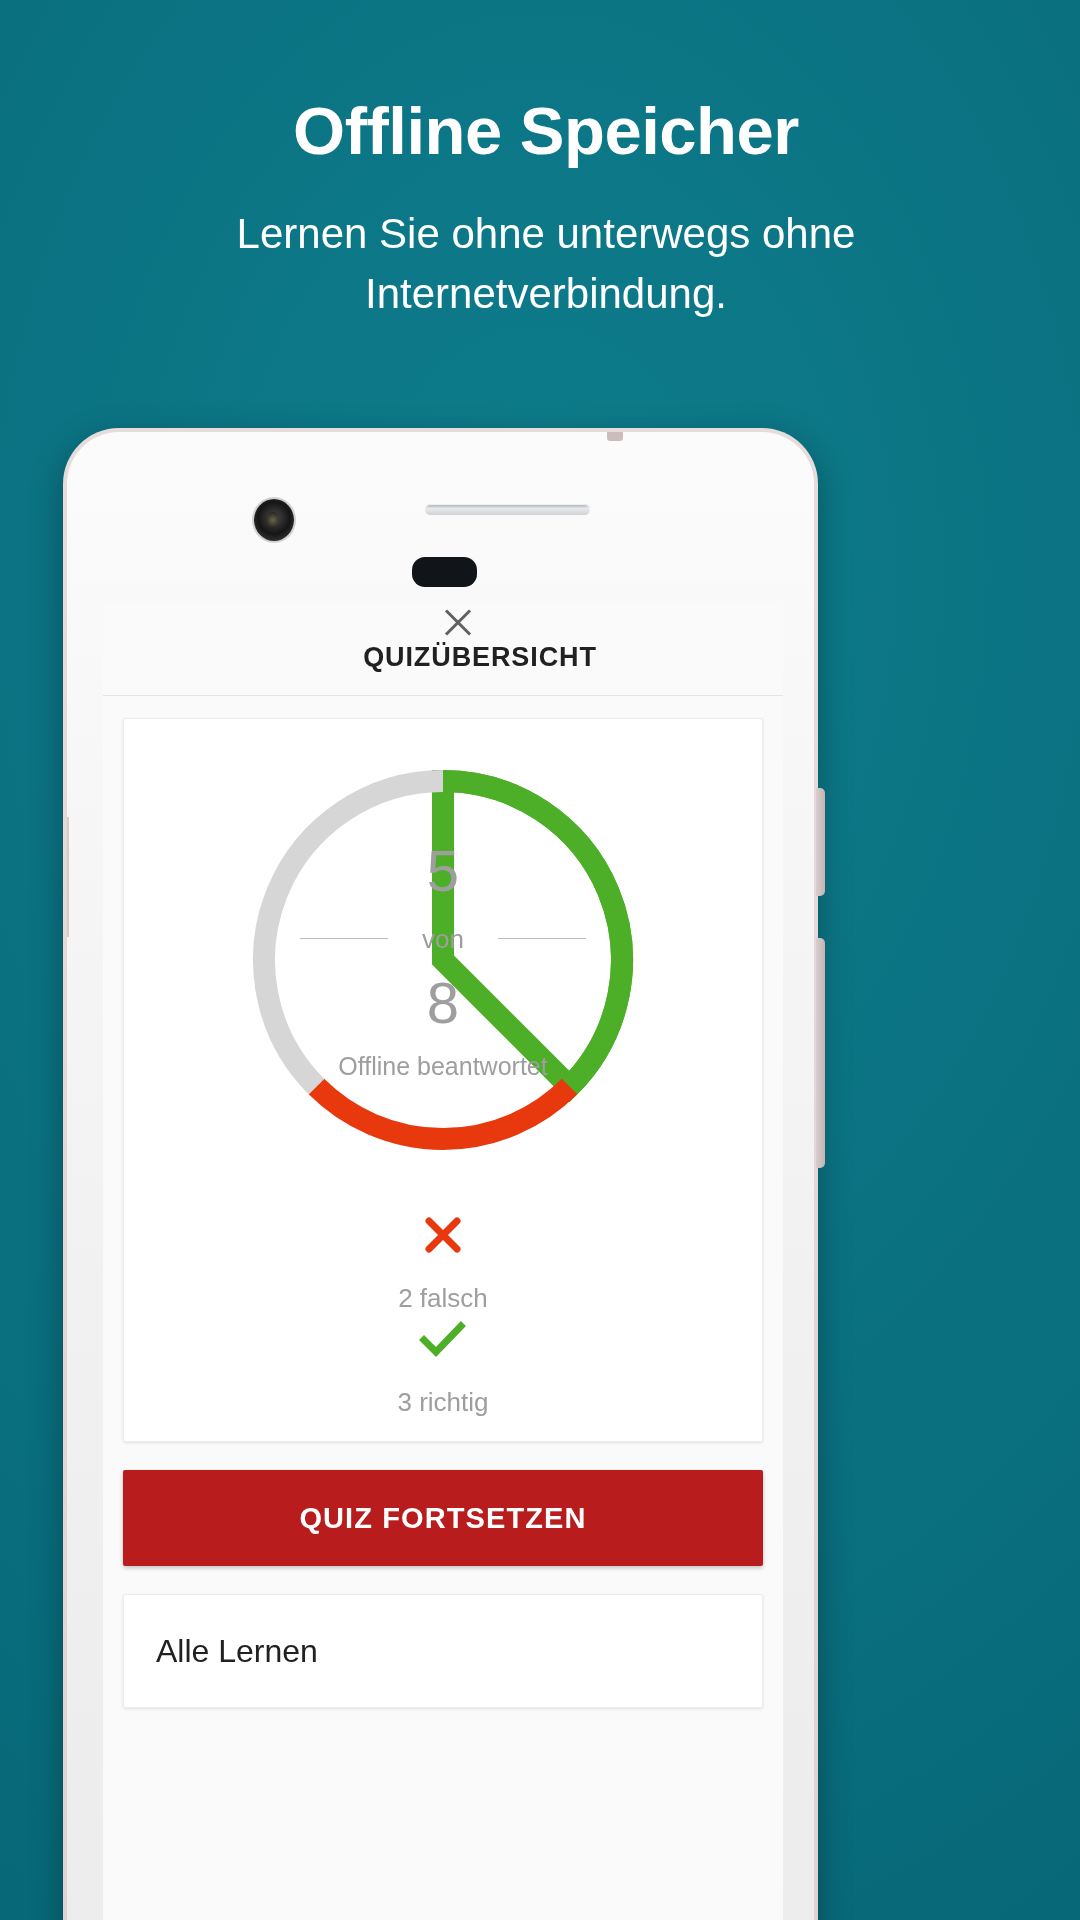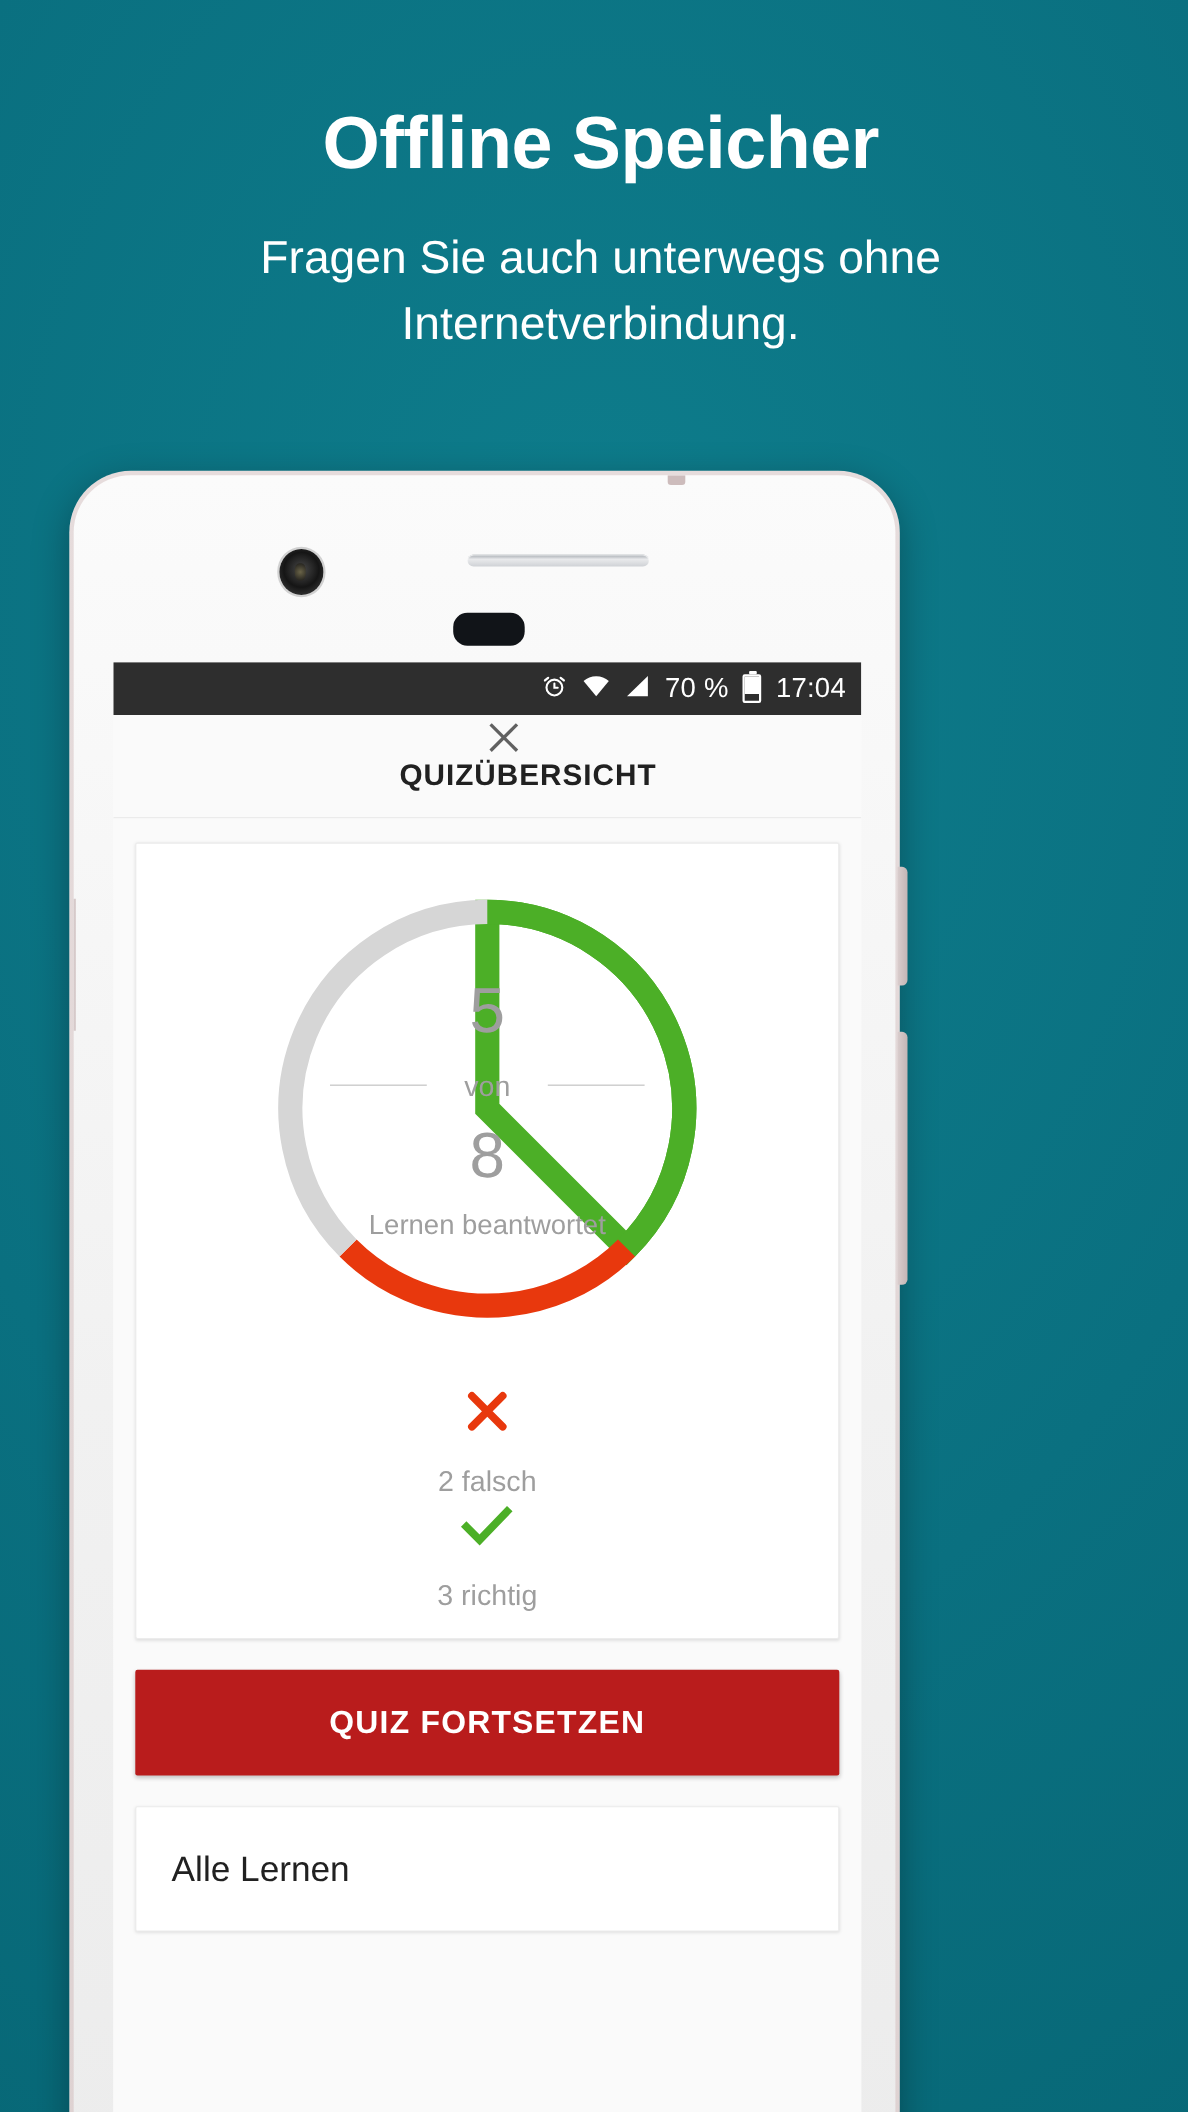--- a/index.html
+++ b/index.html
@@ -305,55 +305,32 @@
     font-size: 32px;
     color: #212121;
     line-height: 1;
   }
 </style>
 </head>
 <body>
 
 <div class="promo">
   <div class="promo-title">Offline Speicher</div>
-  <div class="promo-sub">Fragen Sie auch unterwegs ohne Internetverbindung.</div>
+  <div class="promo-sub">Lernen Sie ohne unterwegs ohne Internetverbindung.</div>
 </div>
 
 <div class="phone">
   <div class="phone-body">
     <div class="antenna"></div>
     <div class="camera"></div>
     <div class="earpiece"></div>
     <div class="sensor"></div>
 
     <div class="screen">
 
-      <div class="statusbar">
-        <span class="sb-icon">
-          <svg width="24" height="24" viewBox="0 0 24 24">
-            <circle cx="12" cy="13" r="7.2" fill="none" stroke="#fff" stroke-width="1.9"></circle>
-            <path d="M12 9.3 V13.2 H15" fill="none" stroke="#fff" stroke-width="1.9" stroke-linecap="round"></path>
-            <path d="M6.3 4.2 L3.4 6.6" stroke="#fff" stroke-width="2" stroke-linecap="round"></path>
-            <path d="M17.7 4.2 L20.6 6.6" stroke="#fff" stroke-width="2" stroke-linecap="round"></path>
-          </svg>
-        </span>
-        <span class="sb-icon">
-          <svg width="26" height="22" viewBox="0 0 26 22">
-            <path d="M13 20 L1.5 6.2 A17 17 0 0 1 24.5 6.2 Z" fill="#fff"></path>
-          </svg>
-        </span>
-        <span class="sb-icon">
-          <svg width="24" height="22" viewBox="0 0 24 22">
-            <path d="M2 20 L21 20 L21 1.5 Z" fill="#fff"></path>
-          </svg>
-        </span>
-        <span class="sb-text">70 %</span>
-        <span class="sb-battery"></span>
-        <span class="sb-text">17:04</span>
-      </div>
 
       <div class="appbar">
         <div class="close-x"></div>
         <div class="appbar-title">QUIZÜBERSICHT</div>
       </div>
 
       <div class="content">
 
         <div class="card summary-card">
 
@@ -373,21 +350,21 @@
             </svg>
 
             <div class="donut-center">
               <div class="donut-num">5</div>
               <div class="donut-von-row">
                 <span class="donut-rule"></span>
                 <span class="donut-von">von</span>
                 <span class="donut-rule"></span>
               </div>
               <div class="donut-num">8</div>
-              <div class="donut-caption">Lernen beantwortet</div>
+              <div class="donut-caption">Offline beantwortet</div>
             </div>
           </div>
 
           <div class="stats-row">
             <div class="stat">
               <div class="stat-icon">
                 <svg width="46" height="46" viewBox="0 0 46 46">
                   <path d="M9 9 L37 37 M37 9 L9 37" stroke="#e8380d" stroke-width="7" stroke-linecap="round"></path>
                 </svg>
               </div>

